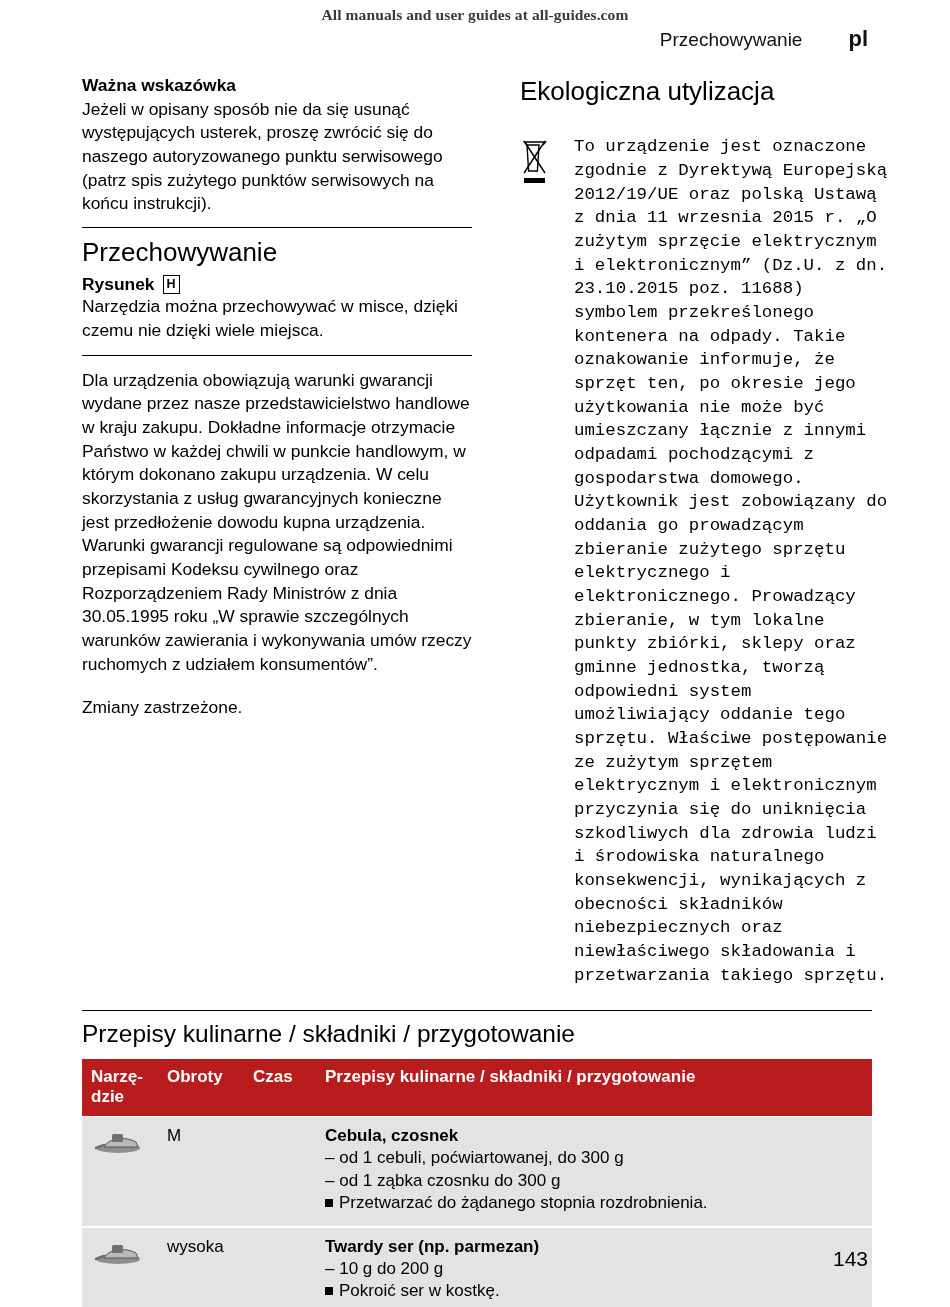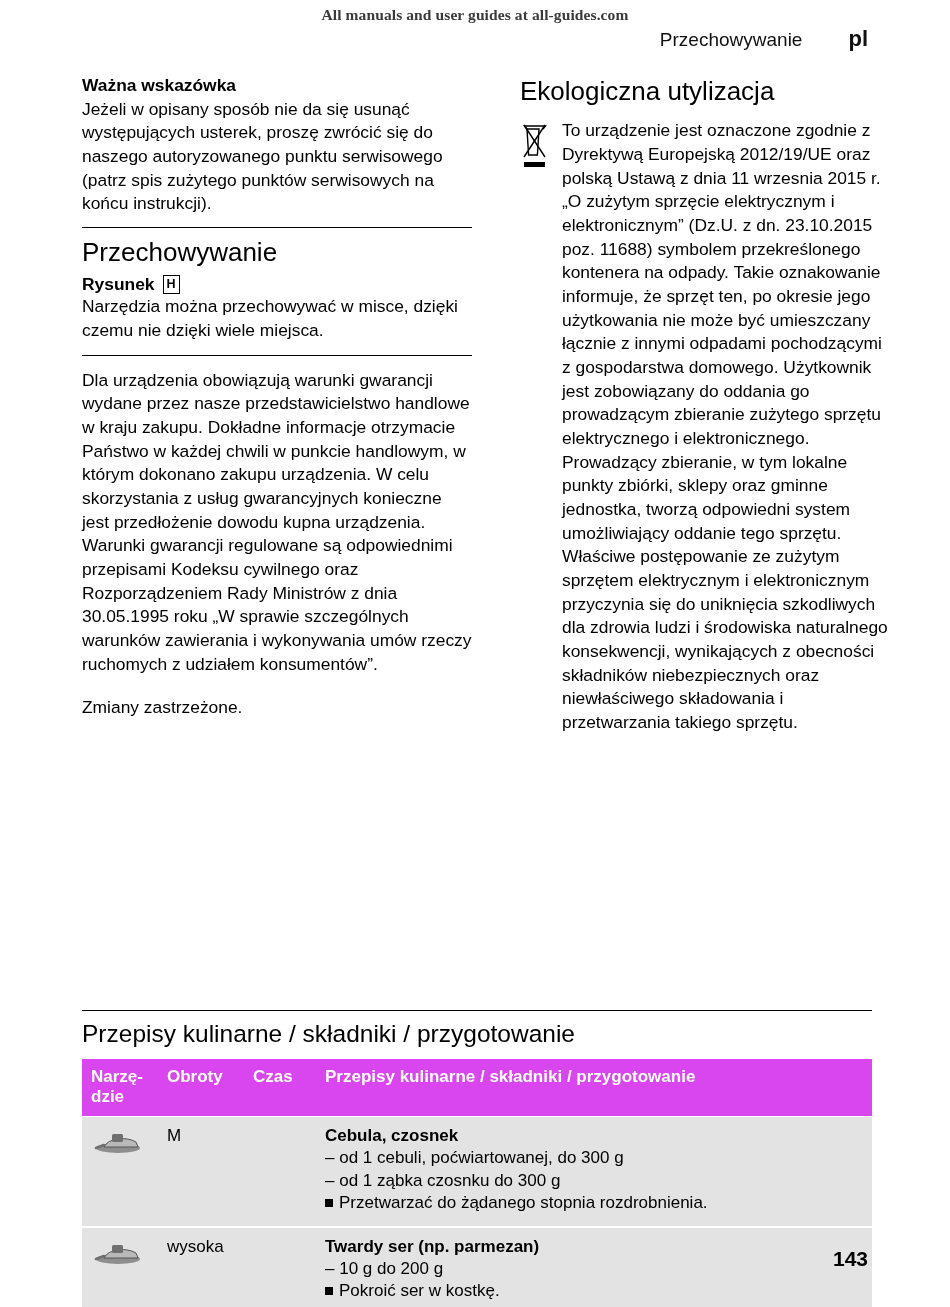--- a/index.html
+++ b/index.html
@@ -114,22 +114,23 @@
     font-size: 12.5px;
     font-weight: bold;
     line-height: 1;
     padding: 2px 3px 2px 3px;
     font-family: "Liberation Sans", sans-serif;
   }
 
   
   .eco-block {
     display: flex;
-    gap: 12px;
-    margin-top: 12px;
+    gap: 24px;
+    margin-top: 28px;
+    font-family: Liberation Mono, monospace;
   }
   .eco-icon {
     width: 30px;
     flex: 0 0 30px;
     padding-top: 4px;
   }
   .eco-text {
     flex: 1 1 auto;
   }
 
@@ -149,21 +150,21 @@
     font-size: 24.5px;
     font-weight: normal;
     margin-bottom: 11px;
   }
   table.rtable {
     border-collapse: collapse;
     width: 790px;
     table-layout: fixed;
   }
   table.rtable th {
-    background: #d946ef;
+    background: #b91c1c;
     color: #ffffff;
     text-align: left;
     font-size: 17px;
     font-weight: bold;
     padding: 8px 9px 9px 9px;
     vertical-align: top;
     border-bottom: 1.5px solid #ffffff;
   }
   table.rtable td {
     background: #e3e3e3;
@@ -197,21 +198,21 @@
     background: #000;
     margin-right: 6px;
     vertical-align: 1px;
   }
 
   .pagenum {
     position: absolute;
     right: 82px;
     bottom: 36px;
     font-size: 21px;
-    font-weight: bold;
+    font-weight: normal;
     margin-top: 48px;
   }
 </style>
 </head>
 <body>
 
 <div class="page">
 
   <div class="watermark">All manuals and user guides at all-guides.com</div>
 

